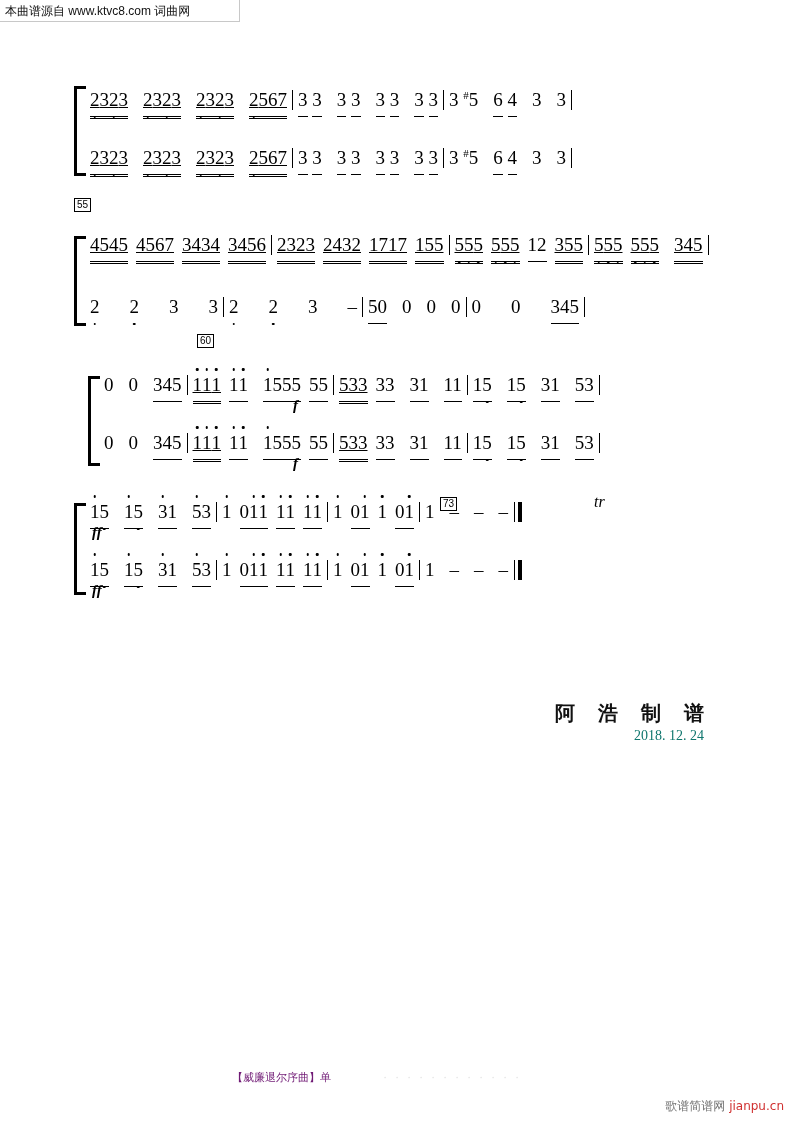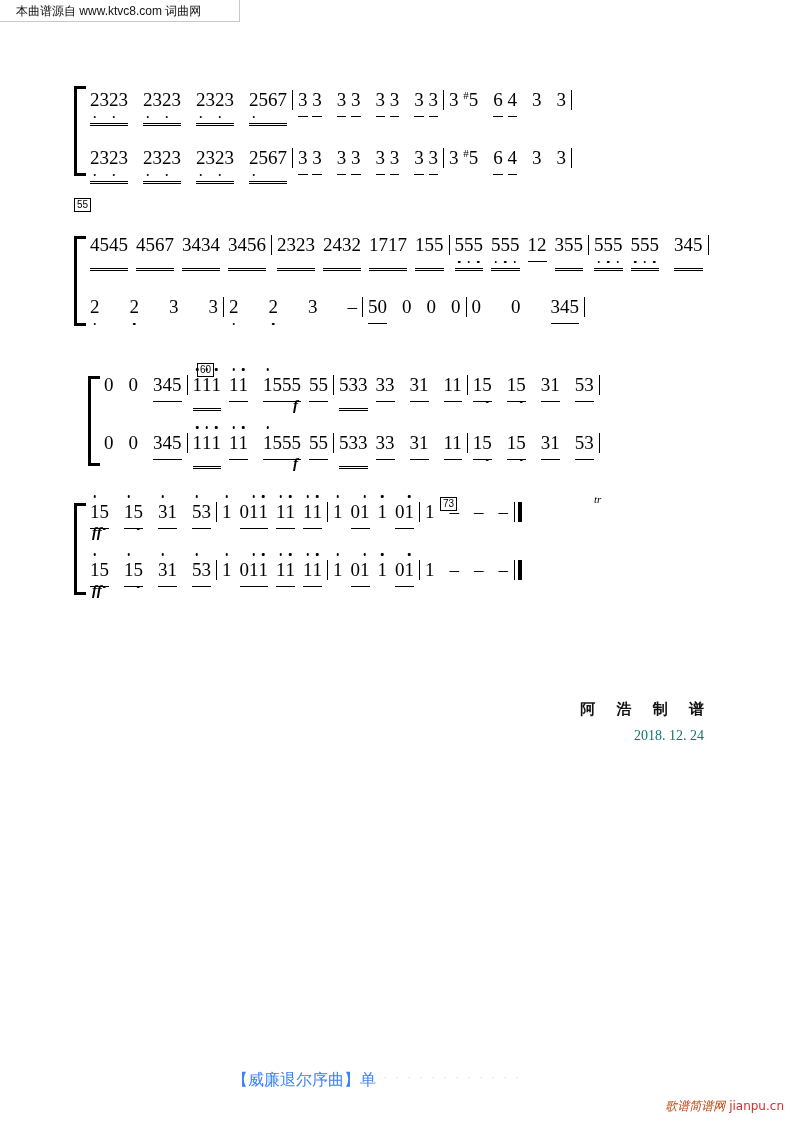--- a/index.html
+++ b/index.html
@@ -20,21 +20,21 @@
   #top-bar {
     position: absolute;
     left: 0; top: 0;
     width: 240px; height: 22px;
     background: #ffffff;
     border-bottom: 1px solid #c8c8c8;
     border-right: 1px solid #c8c8c8;
     font-family: "Liberation Sans", sans-serif;
     font-size: 12px;
     line-height: 22px;
-    padding-left: 16px;
+    padding-left: 5px;
     white-space: nowrap;
     color: #111;
     box-sizing: border-box;
   }
 
   
   #score {
     position: absolute;
     left: 0; top: 0;
     width: 792px; height: 1121px;
@@ -71,22 +71,23 @@
   }
 
   
   .beam {
     border-bottom: 1.5px solid #000;
     padding-bottom: 1px;
     display: inline-block;
   }
   .beam2 {
     border-bottom: 3px double #000;
-    padding-bottom: 8px;
-    display: inline-block;
+    padding-bottom: 1px;
+    display: inline-block;
+    text-decoration: underline;
   }
   .barline {
     display: inline-block;
     border-left: 1.4px solid #000;
     height: 20px;
     margin: 0 5px -4px 5px;
   }
   .endbar {
     display: inline-block;
     margin: 0 2px -4px 6px;
@@ -137,67 +138,67 @@
     position: absolute;
     font-family: "Liberation Serif", serif;
     font-style: italic;
     font-weight: bold;
     font-size: 15px;
   }
   .orn {
     position: absolute;
     font-family: "Liberation Serif", serif;
     font-style: italic;
-    font-size: 11px;
+    font-size: 16px;
   }
 
   
   #credit-name {
     position: absolute;
     right: 80px; top: 700px;
     font-family: "DejaVu Serif", serif;
     font-weight: bold;
-    font-size: 15px;
+    font-size: 20px;
     letter-spacing: 8px;
     color: #111;
   }
   #credit-date {
     position: absolute;
     right: 88px; top: 728px;
     font-family: "Liberation Serif", serif;
     font-size: 14px;
     color: #0f766e;
   }
 
   
   #footer-title {
     position: absolute;
     left: 232px; top: 1070px;
     font-family: "DejaVu Sans", sans-serif;
-    font-size: 16px;
-    color: #3b82f6;
+    font-size: 11px;
+    color: #701a75;
     white-space: nowrap;
   }
   #footer-ghost {
     position: absolute;
     left: 380px; top: 1071px;
     font-family: "DejaVu Sans", sans-serif;
     font-size: 10px;
     color: #e7e7e7;
     white-space: nowrap;
     letter-spacing: 2px;
   }
   #footer-site {
     position: absolute;
     right: 8px; top: 1098px;
     font-family: "DejaVu Sans", sans-serif;
     font-size: 12px;
     white-space: nowrap;
   }
-  #footer-site .cn { color: #c2410c; font-style: italic; }
+  #footer-site .cn { color: #737373; }
   #footer-site .en { color: #d03030; text-align: right; }
 </style>
 </head>
 <body>
 
 <div id="top-bar">本曲谱源自 www.ktvc8.com 词曲网</div>
 
 <div id="score">
 
   <div class="system" style="left:74px; top:80px; width:640px; height:105px;">
@@ -219,21 +220,21 @@
 
     <div class="stave" style="top:0px;">
       <span class="notes"><span class="beam2">4545</span><span class="sp"></span><span class="beam2">4567</span><span class="sp"></span><span class="beam2">3434</span><span class="sp"></span><span class="beam2">3456</span><span class="barline"></span><span class="beam2">2323</span><span class="sp"></span><span class="beam2">2432</span><span class="sp"></span><span class="beam2">1717</span><span class="sp"></span><span class="beam2">155</span><span class="barline"></span><span class="beam2"><span class="oct-dn">5</span><span class="oct-dn">5</span><span class="oct-dn">5</span></span><span class="sp"></span><span class="beam2"><span class="oct-dn">5</span><span class="oct-dn">5</span><span class="oct-dn">5</span></span><span class="sp"></span><span class="beam">12</span><span class="sp"></span><span class="beam2">355</span><span class="barline"></span><span class="beam2"><span class="oct-dn">5</span><span class="oct-dn">5</span><span class="oct-dn">5</span></span><span class="sp"></span><span class="beam2"><span class="oct-dn">5</span><span class="oct-dn">5</span><span class="oct-dn">5</span></span><span class="sp2"></span><span class="beam2">345</span><span class="barline"></span></span>
     </div>
 
     <div class="stave" style="top:62px;">
       <span class="notes"><span class="oct-dn">2</span><span class="sp2"></span><span class="sp2"></span><span class="oct-dn">2</span><span class="sp2"></span><span class="sp2"></span>3<span class="sp2"></span><span class="sp2"></span>3<span class="barline"></span><span class="oct-dn">2</span><span class="sp2"></span><span class="sp2"></span><span class="oct-dn">2</span><span class="sp2"></span><span class="sp2"></span>3<span class="sp2"></span><span class="sp2"></span>–<span class="barline"></span><span class="beam">50</span><span class="sp2"></span>0<span class="sp2"></span>0<span class="sp2"></span>0<span class="barline"></span>0<span class="sp2"></span><span class="sp2"></span>0<span class="sp2"></span><span class="sp2"></span><span class="beam">345</span><span class="barline"></span></span>
     </div>
   </div>
 
-  <div class="measure-num" style="left:197px; top:363px;">60</div>
+  <div class="measure-num" style="left:197px; top:334px;">60</div>
 
   <div class="system" style="left:88px; top:370px; width:640px; height:105px;">
     <div class="brace" style="left:0; top:6px; height:84px;"></div>
 
     <div class="stave" style="top:0px;">
       <span class="notes">0<span class="sp2"></span>0<span class="sp2"></span><span class="beam">345</span><span class="barline"></span><span class="beam2"><span class="oct-up">1</span><span class="oct-up">1</span><span class="oct-up">1</span></span><span class="sp"></span><span class="beam"><span class="oct-up">1</span><span class="oct-up">1</span></span><span class="sp2"></span><span class="beam"><span class="oct-up">1</span>5</span><span class="beam">55</span><span class="sp"></span><span class="beam">55</span><span class="barline"></span><span class="beam2">533</span><span class="sp"></span><span class="beam">33</span><span class="sp2"></span><span class="beam">31</span><span class="sp2"></span><span class="beam">11</span><span class="barline"></span><span class="beam">1<span class="oct-dn">5</span></span><span class="sp2"></span><span class="beam">1<span class="oct-dn">5</span></span><span class="sp2"></span><span class="beam">31</span><span class="sp2"></span><span class="beam">53</span><span class="barline"></span></span>
     </div>
     <div class="dyn" style="left:205px; top:27px;">f</div>
 
     <div class="stave" style="top:58px;">

